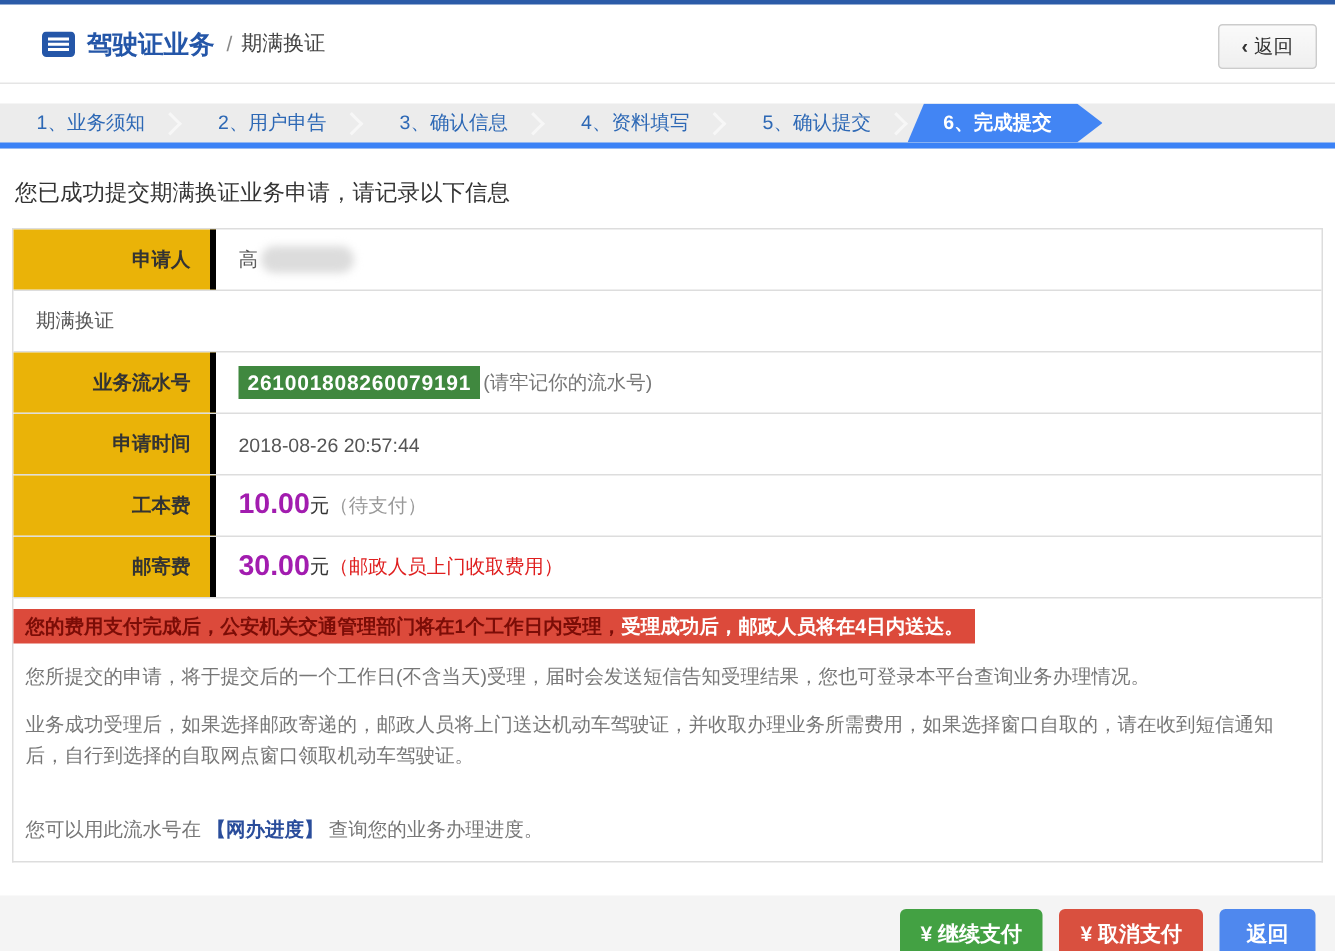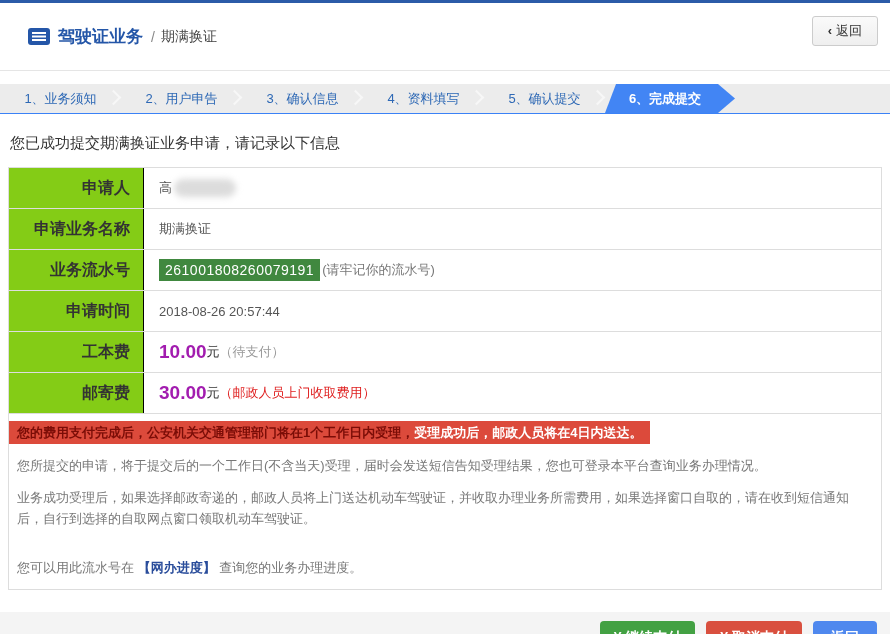--- a/index.html
+++ b/index.html
@@ -1,58 +1,58 @@
 <!DOCTYPE html>
 <html><head>
 <meta charset="utf-8">
 <style>
   * { margin:0; padding:0; box-sizing:border-box; }
   html,body { width:890px; height:634px; background:#fff;
     font-family:"Liberation Sans","DejaVu Sans",sans-serif; color:#333; }
   .topbar { height:3px; background:#2b5ba8; }
 
   
-  .header { position:relative; height:68px; border-bottom:1px solid #e5e5e5;
+  .header { position:relative; height:53px; border-bottom:1px solid #e5e5e5;
     display:flex; align-items:center; padding-left:28px; }
   .hicon { width:22px; height:17px; margin-right:8px; flex:0 0 auto; }
   .htitle { color:#2456a8; font-size:17px; font-weight:bold; }
   .hsep { color:#888; font-size:14px; margin:0 6px 0 8px; }
   .hsub { color:#444; font-size:14px; }
   .backbtn { position:absolute; right:12px; top:13px; padding:5px 15px;
     background:linear-gradient(#fafafa,#efefef); border:1px solid #ccc; border-radius:3px;
     font-size:13px; color:#333; cursor:pointer;margin-left:15px; }
   .backbtn .chev { font-weight:bold; margin-right:4px; }
 
   
   .steps { margin-top:13px; height:30px; background:#ececec; display:flex;
-    border-bottom:1px solid #3b82f6; }
+    border-bottom:4px solid #3b82f6; }
   .step { position:relative; flex:0 0 121px; display:flex; align-items:center;
     justify-content:center; font-size:13px; color:#2d68b5; cursor:pointer; }
   .step:not(.active)::after { content:""; position:absolute; right:2px; top:8px;
     width:9px; height:9px; border-top:2px solid #f7f7f7; border-right:2px solid #f7f7f7;
     transform:rotate(45deg); }
   .step.active { flex:0 0 130px; background:#4285f4; color:#fff; font-weight:bold;
     clip-path:polygon(11px 0, calc(100% - 17px) 0, 100% 50%, calc(100% - 17px) 100%, 0 100%);
     padding-right:10px; }
   .steps .filler { flex:1 1 auto; }
 
   
   .success-msg { margin:20px 0 14px 10px; font-size:15px; color:#333; }
 
   
   .itable { margin:0 8px; border:1px solid #ddd; border-bottom:none; }
   .trow { display:flex; border-bottom:1px solid #ddd; min-height:41px; align-items:stretch; }
-  .tlabel { flex:0 0 135px; background:#84cc16; border-right:1px solid #000000;
+  .tlabel { flex:0 0 135px; background:#eab308; border-right:4px solid #000000;
     display:flex; align-items:center; justify-content:flex-end; padding-right:13px;
-    font-size:16px; font-weight:bold; color:#333; }
+    font-size:13px; font-weight:bold; color:#333; }
   .tvalue { flex:1; display:flex; align-items:center; padding-left:15px;
     font-size:13px; color:#555; }
   .blur-blob { display:inline-block; width:62px; height:18px; background:#dcdcdc;
     border-radius:9px; filter:blur(3px); margin-left:2px; vertical-align:middle; }
-  .serial-badge { background:#40883f; color:#fff; font-weight:normal; font-size:14px;
+  .serial-badge { background:#40883f; color:#fff; font-weight:bold; font-size:14px;
     padding:3px 6px; letter-spacing:.5px; }
   .serial-note { color:#777; margin-left:2px; }
   .amount { color:#a21caf; font-weight:bold; font-size:19px; }
   .unit { color:#333; }
   .fee-note-gray { color:#999; }
   .fee-note-red { color:#df1f1f; }
 
   
   .notes-box { margin:0 8px; border:1px solid #ddd; border-top:none; padding:7px 0 12px 0; }
   .warn-bar { display:inline-block; background:#dc4a3b; padding:3px 8px;
@@ -104,21 +104,20 @@
 
 <div class="itable">
   <div class="trow">
     <div class="tlabel">申请人</div>
     <div class="tvalue">
         <span>高</span>
         <span class="blur-blob"></span>
       </div>
   </div>
   <div class="trow">
-    <div class="tlabel">申请业务名称</div>
     <div class="tvalue">期满换证</div>
   </div>
   <div class="trow">
     <div class="tlabel">业务流水号</div>
     <div class="tvalue">
         <span class="serial-badge">261001808260079191</span>
         <span class="serial-note">(请牢记你的流水号)</span>
       </div>
   </div>
   <div class="trow">

